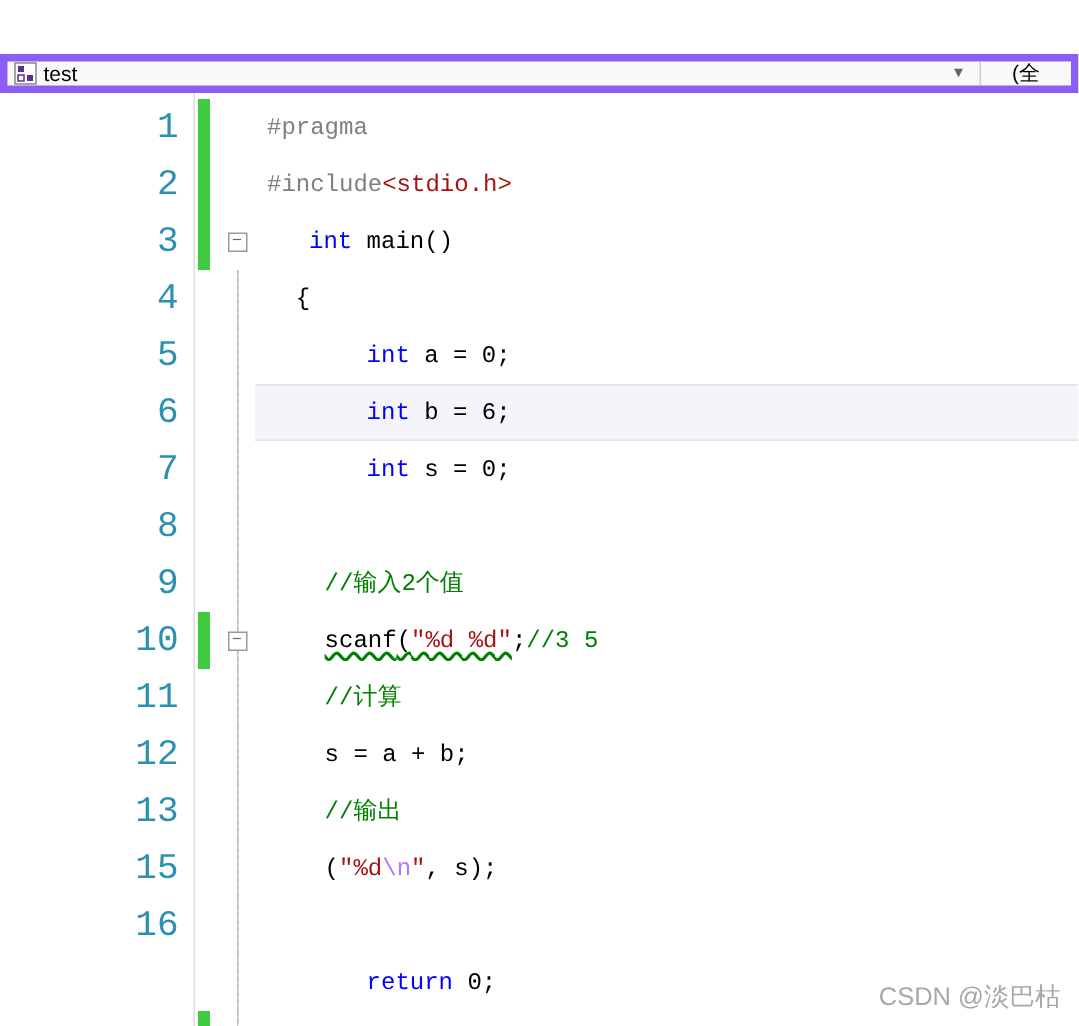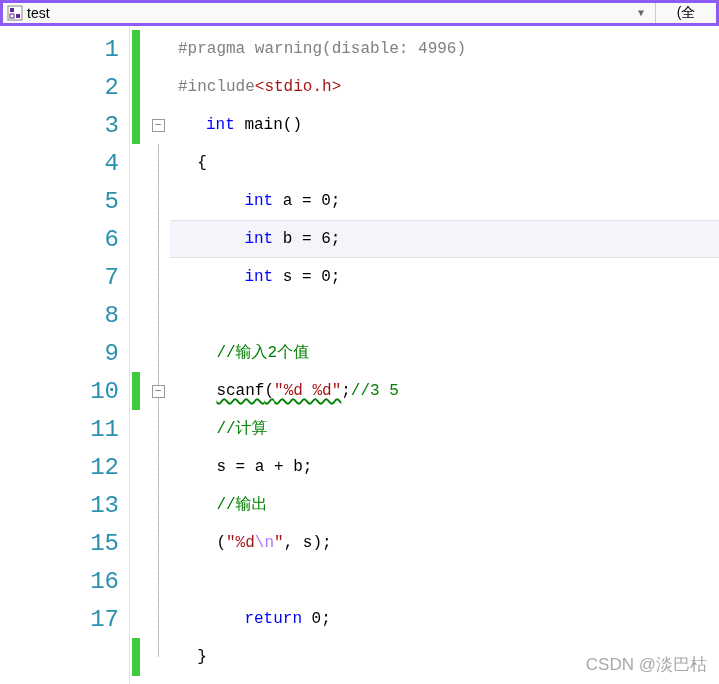--- a/index.html
+++ b/index.html
@@ -8,22 +8,23 @@
       font-size: 22px;
       background: #fff;
       width: 719px;
       height: 684px;
       overflow: hidden;
       position: relative;
     }
     .top-bar {
       display: flex;
       height: 26px;
-      border: 3px solid #8b5cf6;
+      border: 5px solid #8b5cf6;
       background: #f9f9f9;
+      margin-top: 36px;
     }
     .file-segment {
       display: flex;
       align-items: center;
       flex: 1;
       height: 100%;
       border-right: 1px solid #ccc;
       padding: 0 4px;
       gap: 4px;
     }
@@ -203,21 +204,20 @@
     <div class="gutter-row">6</div>
     <div class="gutter-row">7</div>
     <div class="gutter-row">8</div>
     <div class="gutter-row">9</div>
     <div class="gutter-row">10</div>
     <div class="gutter-row">11</div>
     <div class="gutter-row">12</div>
     <div class="gutter-row">13</div>
     <div class="gutter-row">15</div>
     <div class="gutter-row">16</div>
-    <div class="gutter-row">17</div>
   </div>
 
   <div class="marker-col">
     <div class="marker-row">
         <div class="green-bar"></div>
       </div>
     <div class="marker-row">
         <div class="green-bar"></div>
       </div>
     <div class="marker-row">
@@ -288,21 +288,21 @@
       </div>
     <div class="fold-row">
         <div class="fold-line" style="top:0;height:38px;"></div>
       </div>
     <div class="fold-row">
         <div class="fold-line" style="top:0;height:19px;"></div>
       </div>
   </div>
 
   <div class="code-col">
-    <div class="code-row"><span class="c-pre">#pragma</span><span class="c-pre"> warning(disable: 4996)</span></div>
+    <div class="code-row"><span class="c-pre">#pragma</span></div>
     <div class="code-row"><span class="c-pre">#include</span><span class="c-inc">&lt;stdio.h&gt;</span></div>
     <div class="code-row"><span class="c-kw">int</span><span class="c-plain"> main()</span></div>
     <div class="code-row"><span class="c-plain">  </span><span class="c-plain">{</span></div>
     <div class="code-row"><span class="c-plain">    </span><span class="c-kw">int</span><span class="c-plain"> a = 0;</span></div>
     <div class="code-row highlight-row"><span class="c-plain">    </span><span class="c-kw">int</span><span class="c-plain"> b = 6;</span></div>
     <div class="code-row"><span class="c-plain">    </span><span class="c-kw">int</span><span class="c-plain"> s = 0;</span></div>
     <div class="code-row"></div>
     <div class="code-row"><span class="c-plain">    </span><span class="c-cmt">//输入2个值</span></div>
     <div class="code-row"><span class="c-plain">    </span><span class="c-plain squiggle">scanf</span><span class="c-plain squiggle">(</span><span class="c-str squiggle">"%d %d"</span><span class="c-plain">;</span><span class="c-cmt">//3 5</span></div>
     <div class="code-row"><span class="c-plain">    </span><span class="c-cmt">//计算</span></div>

